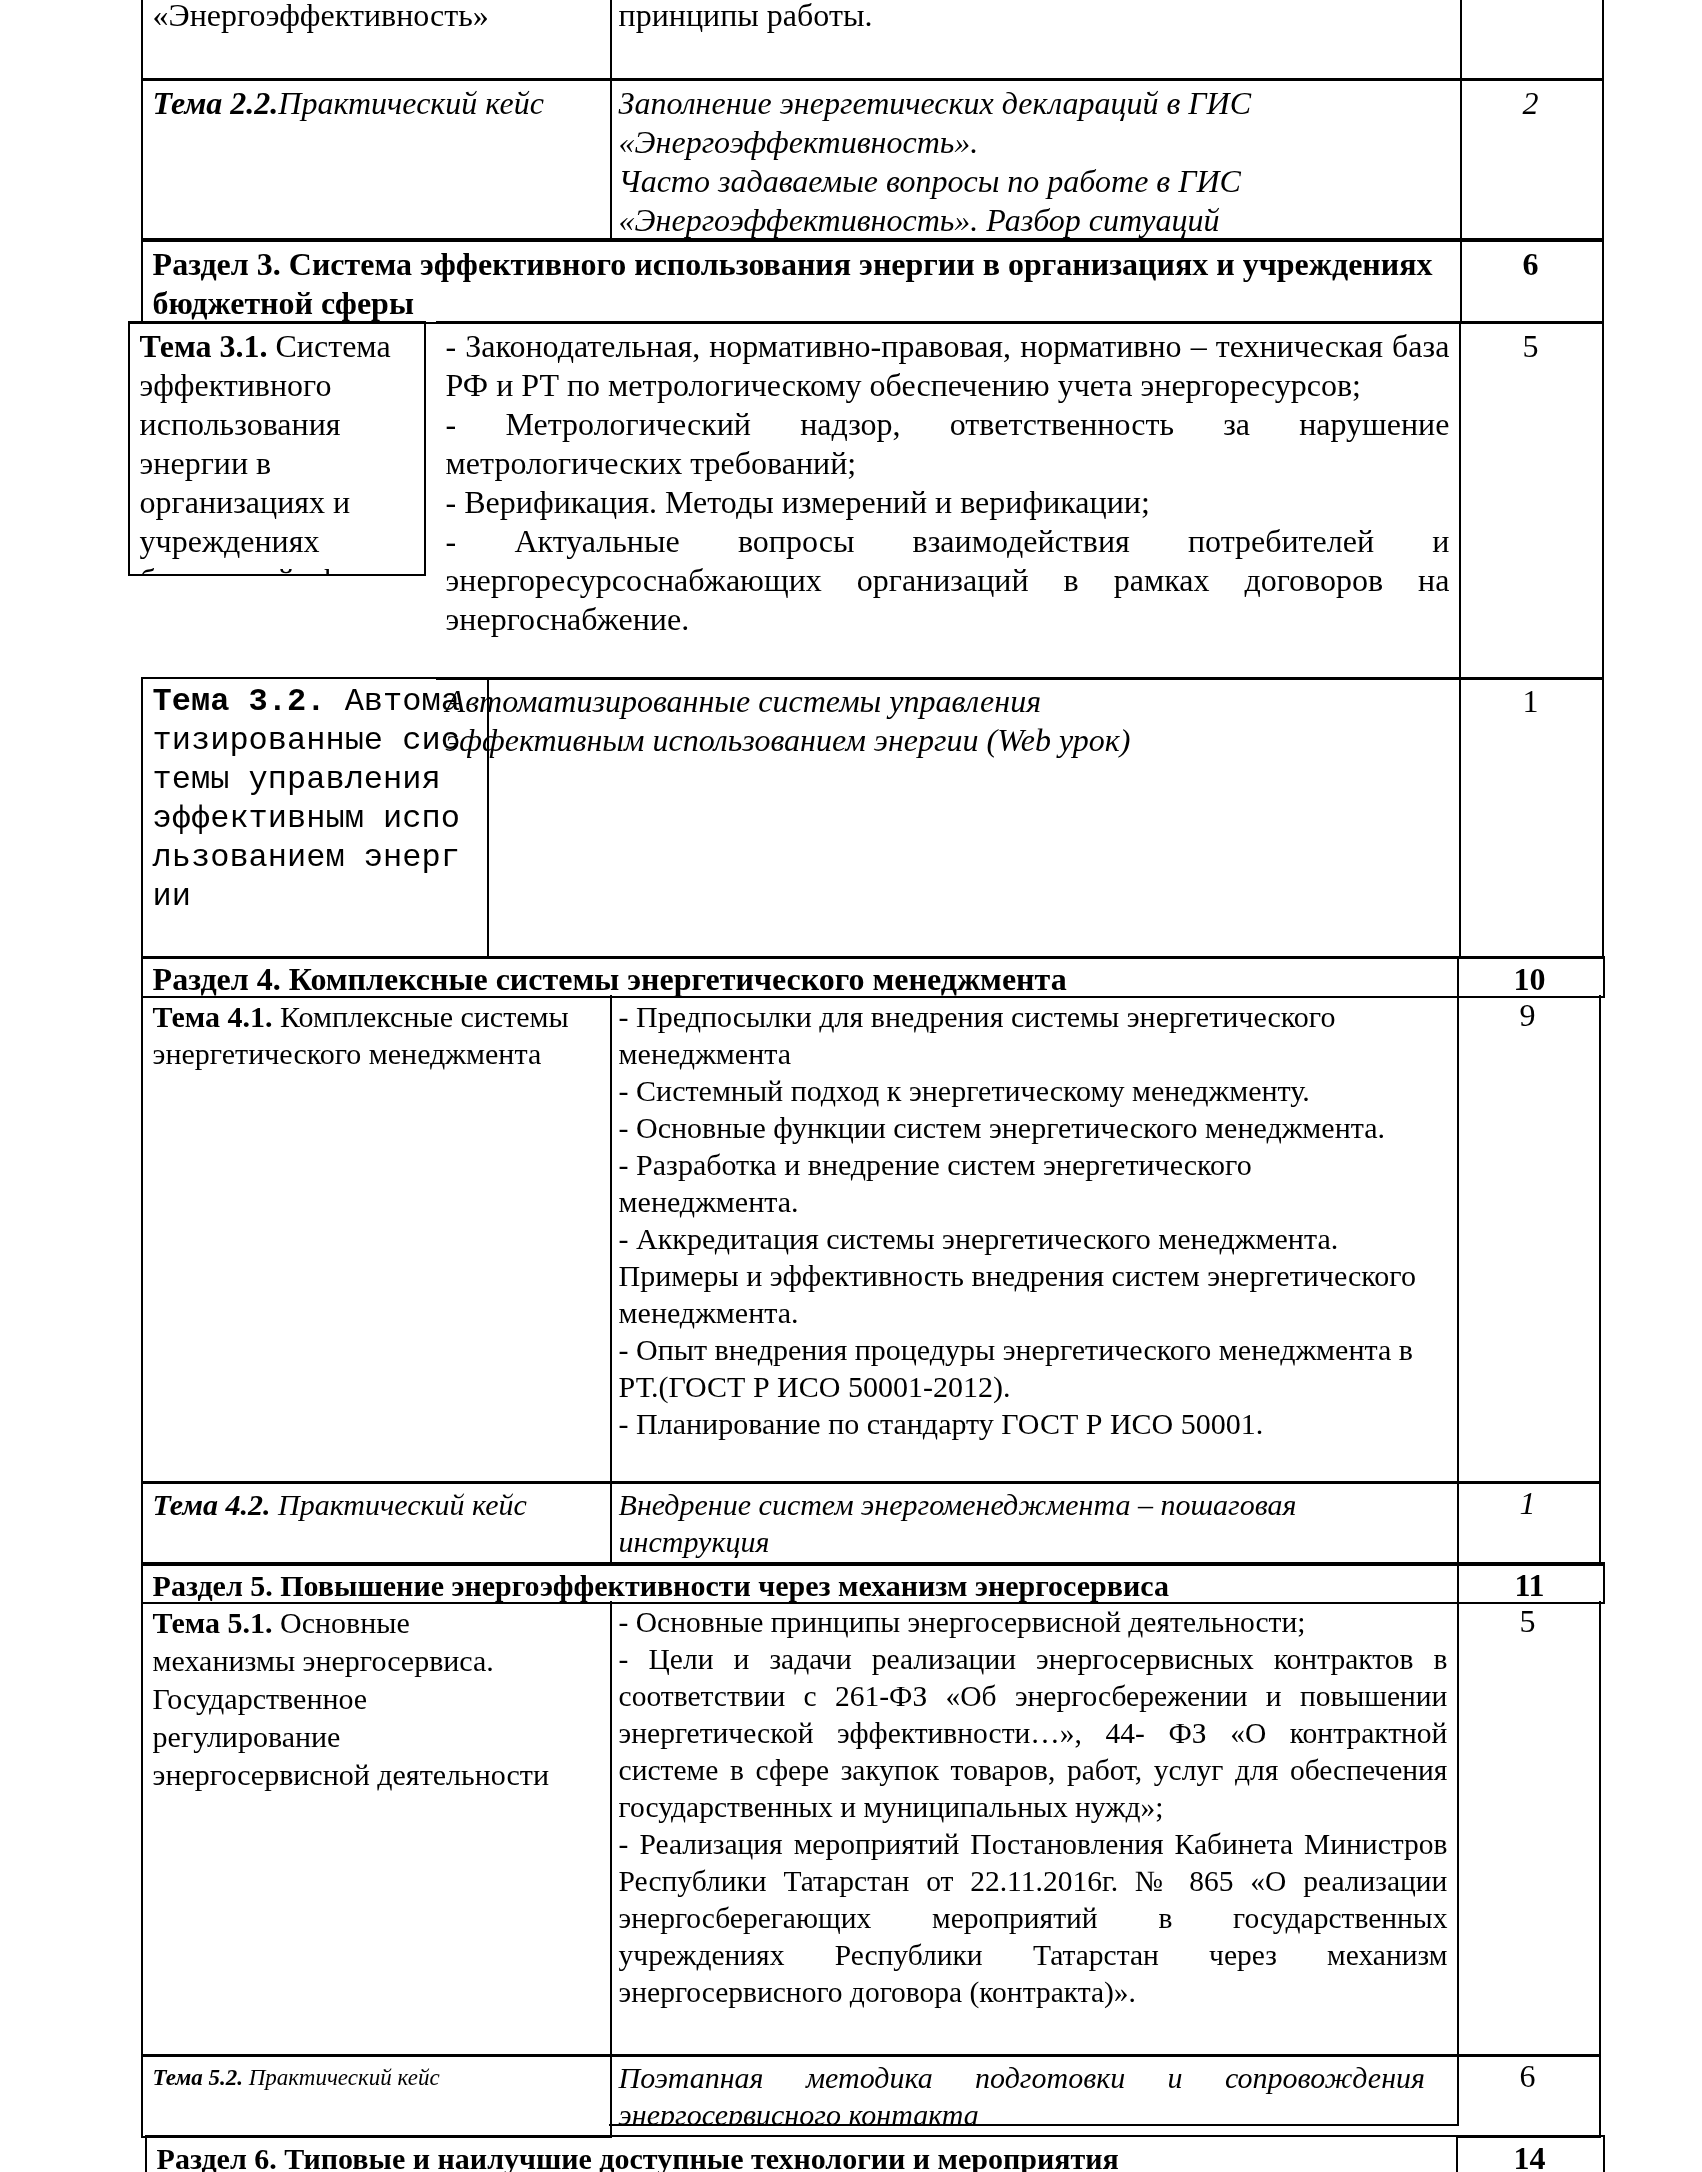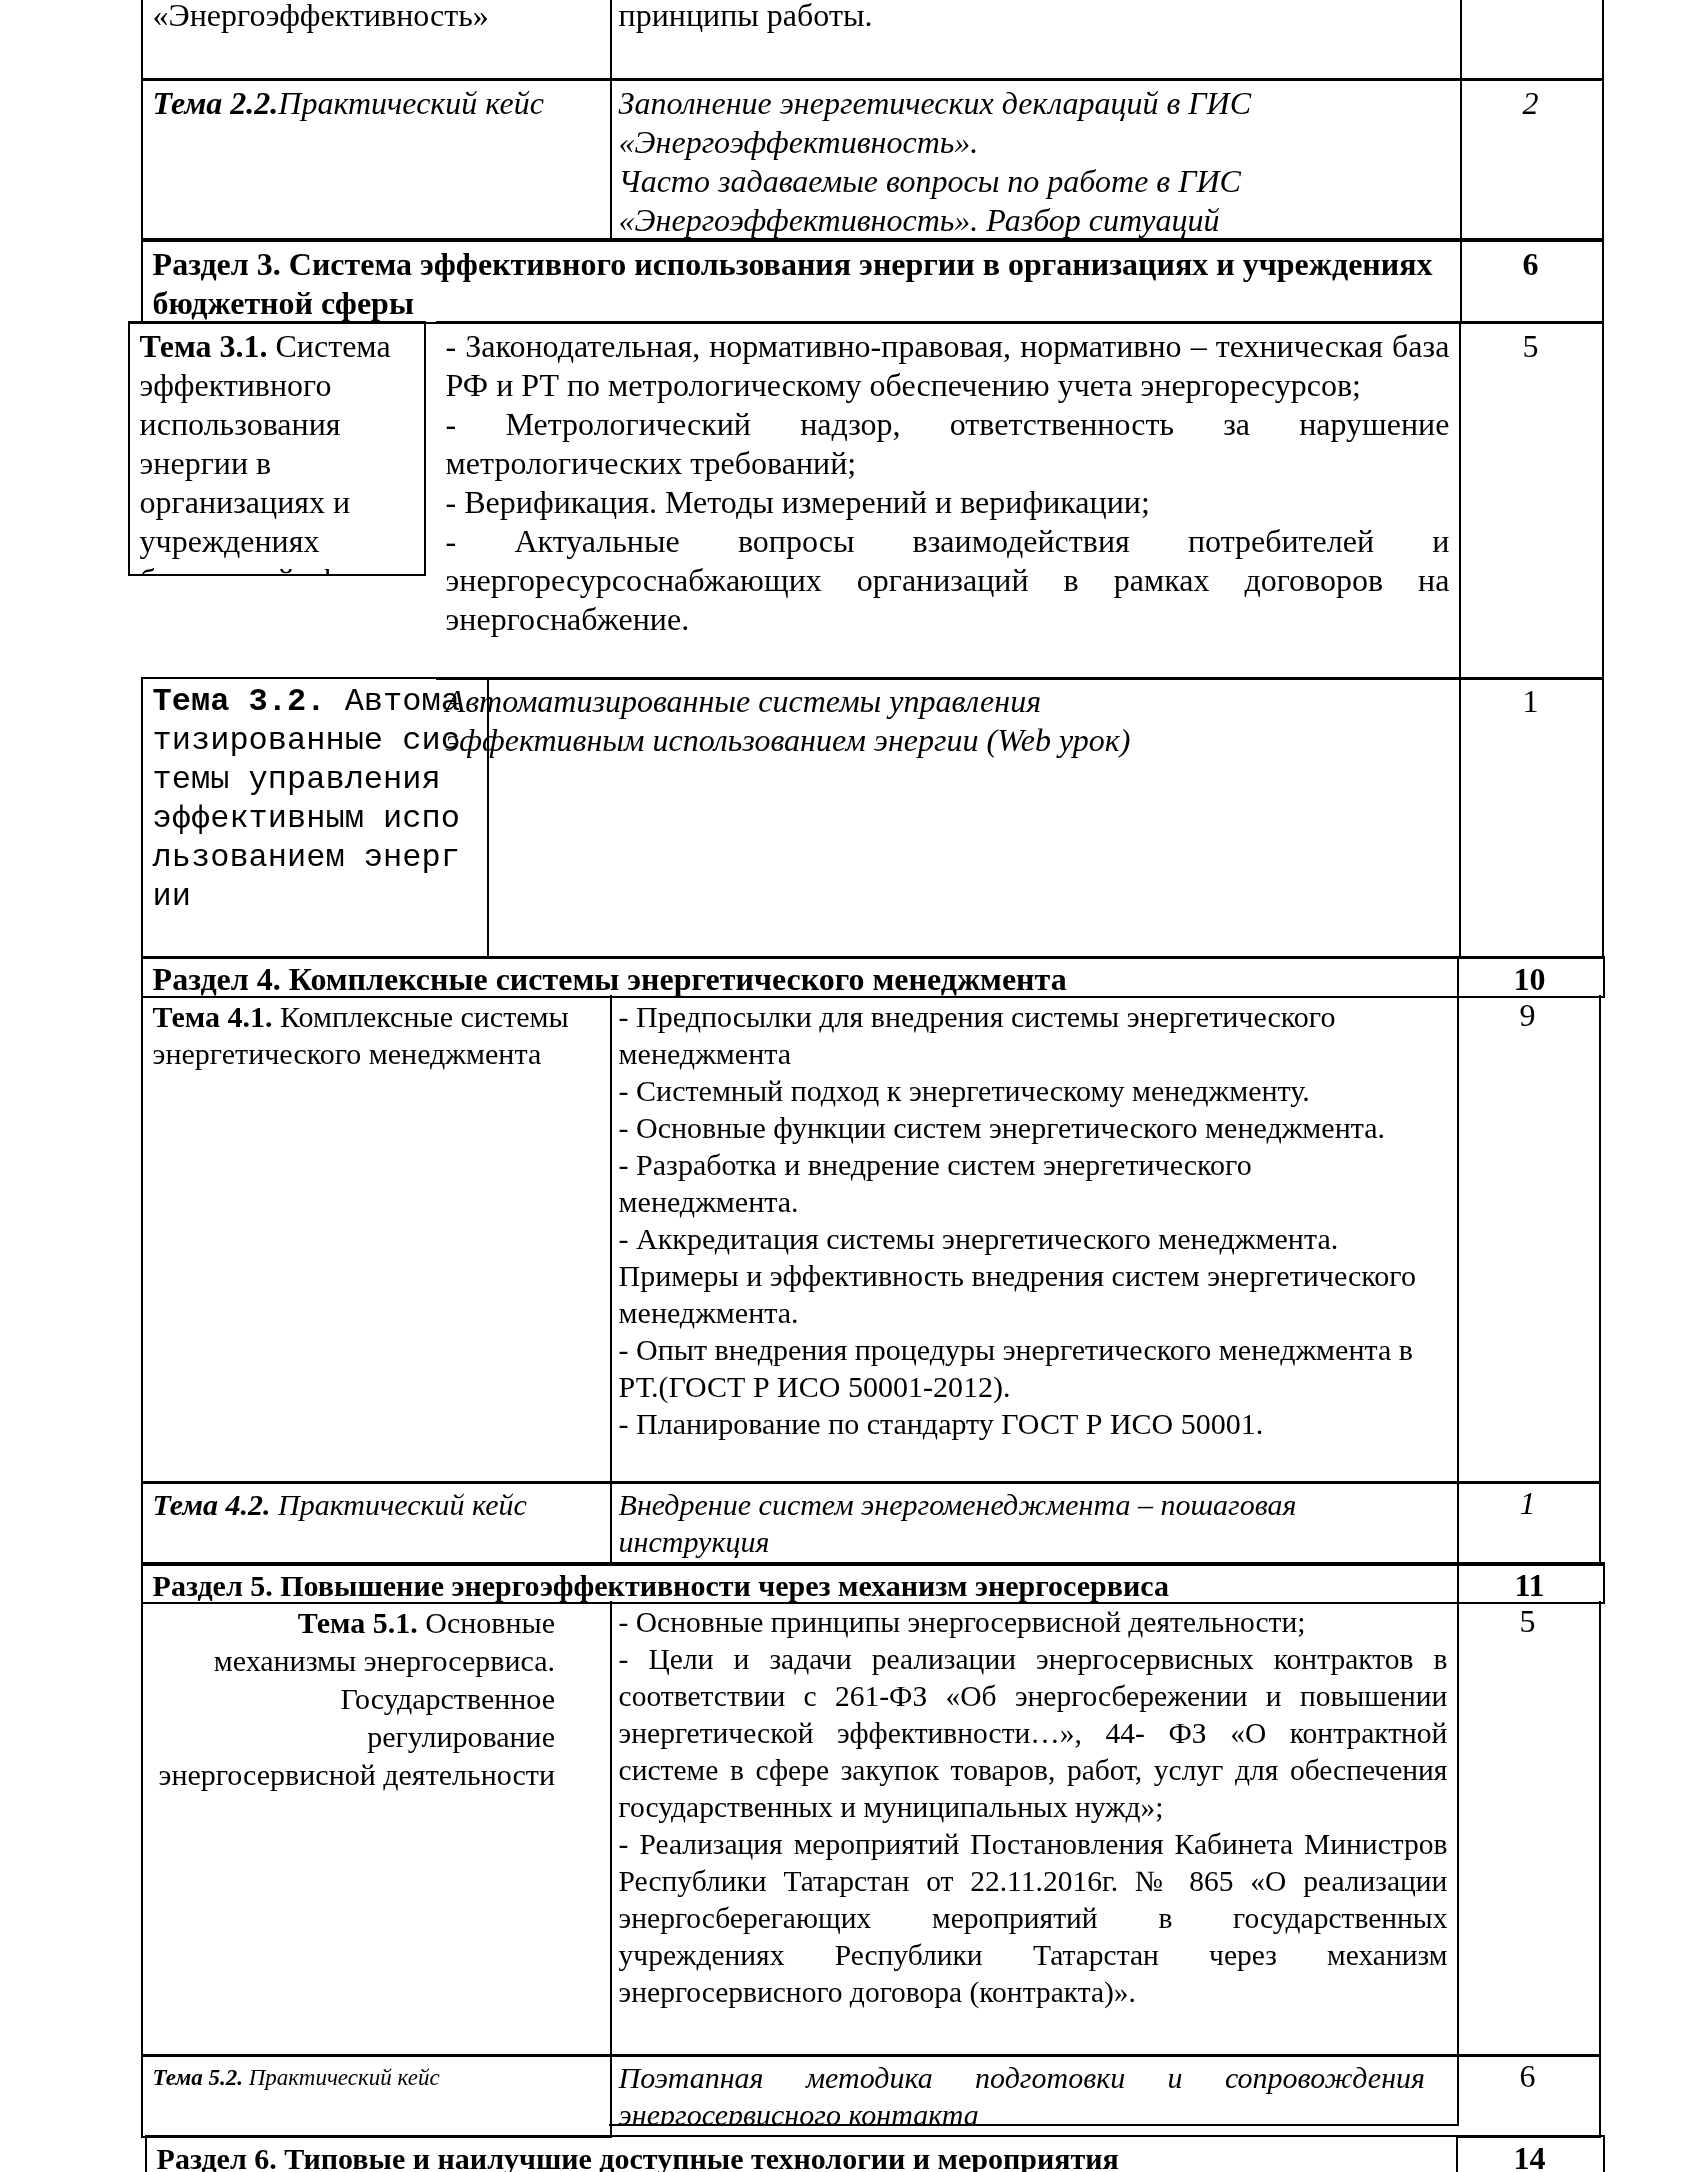--- a/index.html
+++ b/index.html
@@ -106,21 +106,21 @@
     <span>1</span>
   </div>
 
   <div class="cell sec" style="left:141px; top:1562px; width:1318px; height:42px; border-top-width:4.1px; line-height:33px; font-size:30px;">
     <span>Раздел 5. Повышение энергоэффективности через механизм энергосервиса</span>
   </div>
   <div class="cell num sec" style="left:1456px; top:1562px; width:149px; height:42px; border-left:none; border-top-width:4.1px; line-height:33px;">
     <span>11</span>
   </div>
 
-  <div class="cell" style="left:141px; top:1601px; width:471px; height:456px; border-top:none; font-size:30px; line-height:38px; padding-right:55px;text-align:right;">
+  <div class="cell" style="left:141px; top:1601px; width:471px; height:456px; border-top:none; font-size:30px; line-height:38px; padding-right:55px;">
     <span class="bold">Тема 5.1.</span><span> Основные механизмы энергосервиса. Государственное регулирование энергосервисной деятельности</span>
   </div>
   <div class="cell just" style="left:609px; top:1601px; width:850px; height:456px; border-left:none; border-top:none; font-size:29.5px; line-height:37px; ">
     <p>- Основные принципы энергосервисной деятельности;</p>
     <p>- Цели и  задачи реализации энергосервисных контрактов в соответствии с 261-ФЗ «Об энергосбережении и повышении энергетической эффективности…», 44- ФЗ «О контрактной системе в сфере закупок товаров, работ, услуг для обеспечения государственных и муниципальных нужд»;</p>
     <p>- Реализация мероприятий Постановления Кабинета Министров Республики Татарстан от 22.11.2016г. № 865 «О реализации энергосберегающих мероприятий в государственных учреждениях Республики Татарстан через механизм энергосервисного договора (контракта)».</p>
   </div>
   <div class="cell num" style="left:1456px; top:1601px; width:145px; height:456px; border-left:none; border-top:none; line-height:34px;">
     <span>5</span>
   </div>

